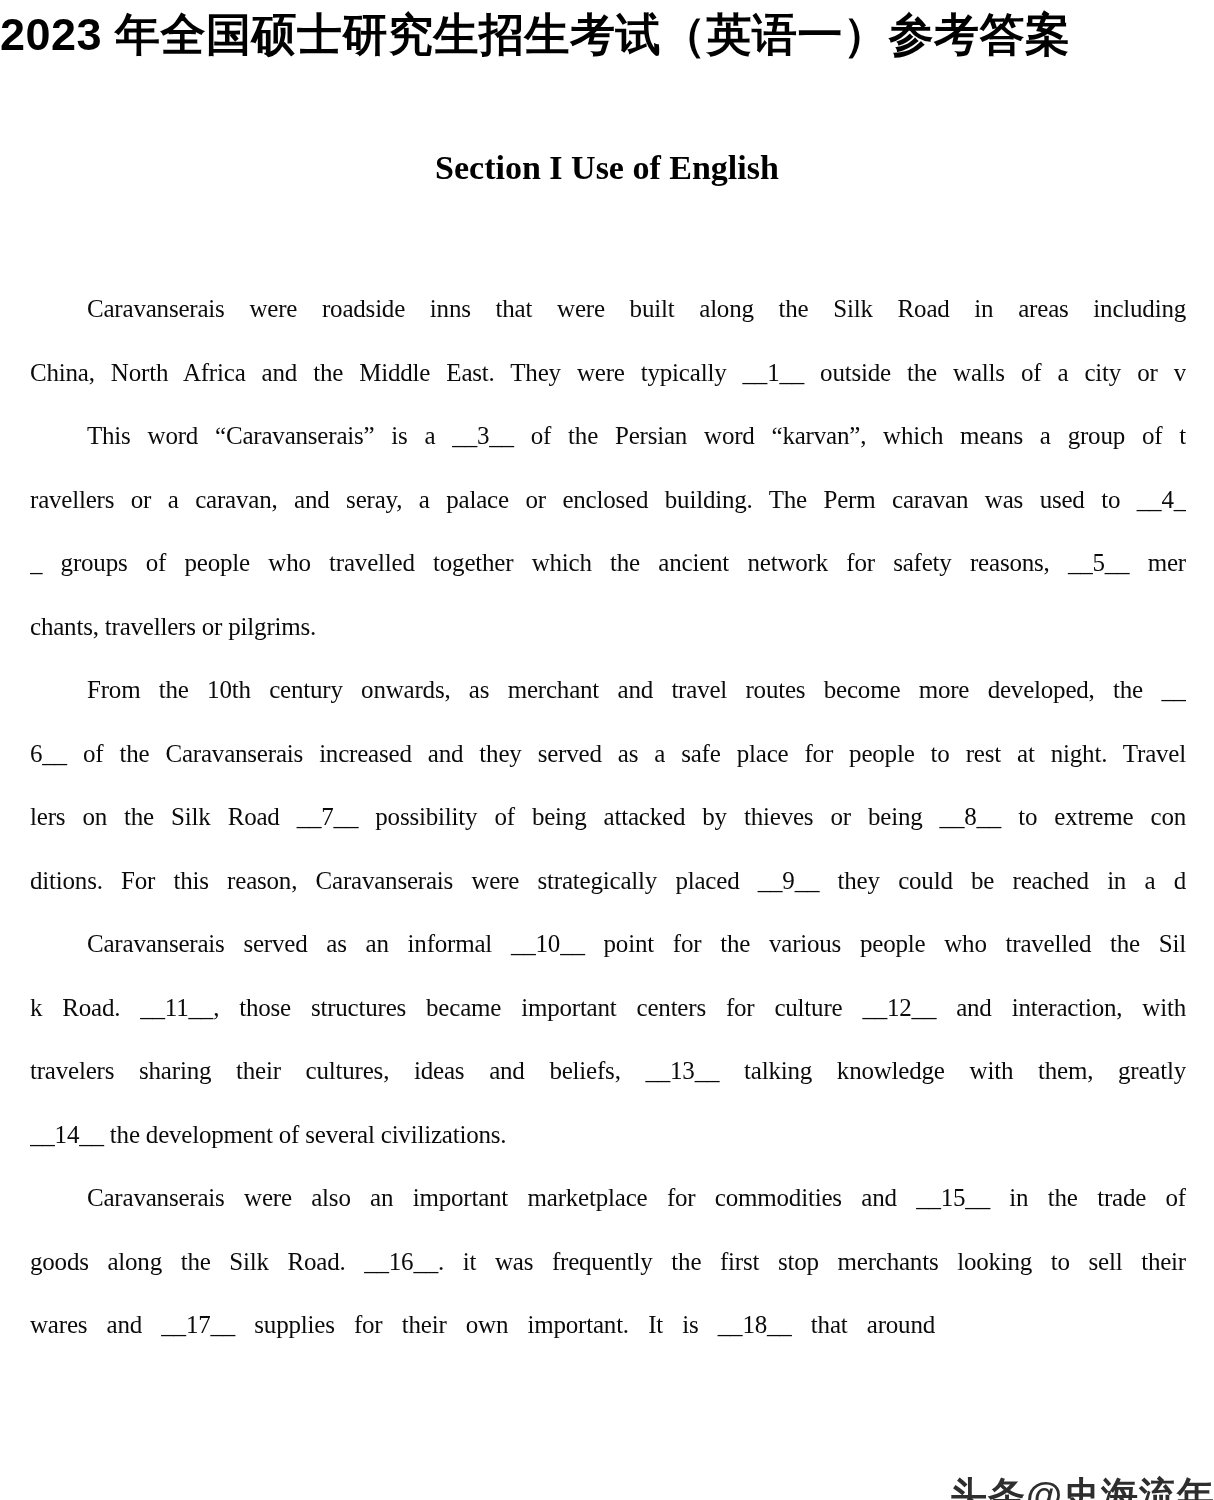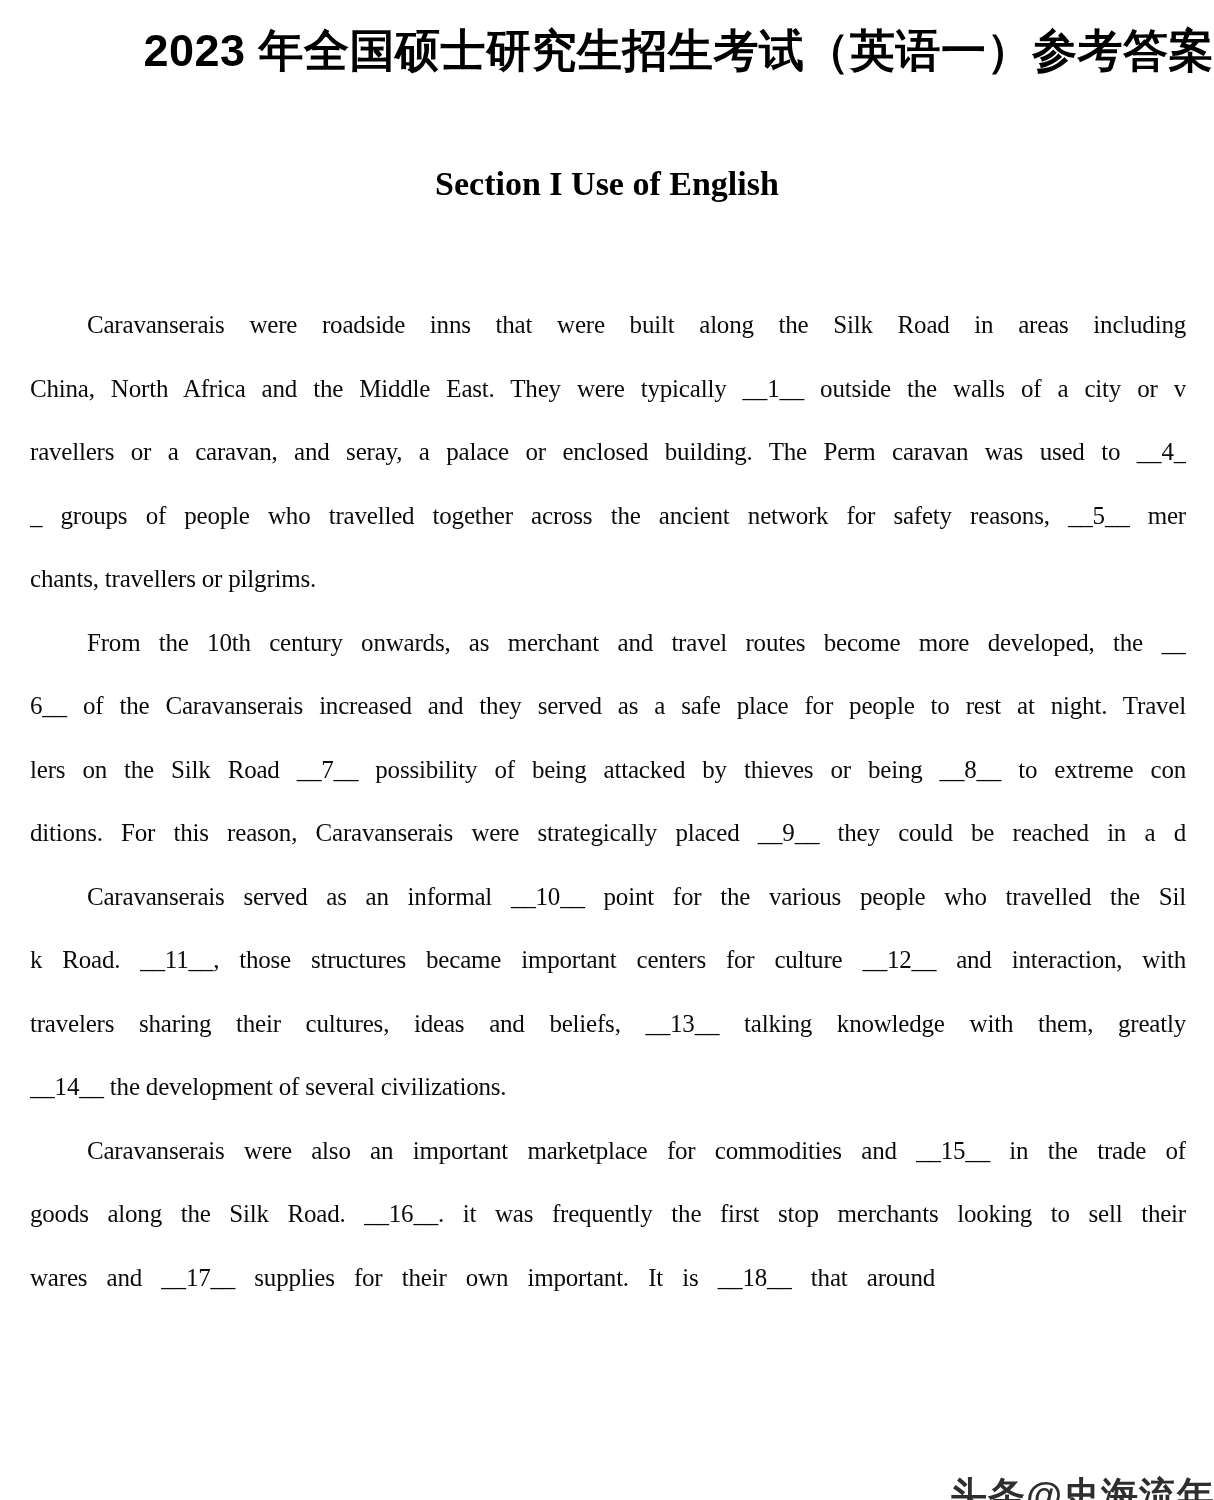--- a/index.html
+++ b/index.html
@@ -11,23 +11,23 @@
   body {
     position: relative;
     font-family: "Liberation Serif", serif;
     color: #0b0b0b;
   }
   .doc-title {
     font-family: "Liberation Sans", sans-serif;
     font-weight: 900;
     font-size: 45px;
     letter-spacing: 0.5px;
-    text-align: right;
+    text-align: left;
     color: #000;
-    padding-top: 21px;
+    padding-top: 5px;
     white-space: nowrap;
   }
   .section-heading {
     font-family: "Liberation Serif", serif;
     font-weight: bold;
     font-size: 34px;
     text-align: center;
     color: #000;
     margin-top: 84px;
   }
@@ -66,22 +66,23 @@
 </head>
 <body>
 
 <h1 class="doc-title">2023 年全国硕士研究生招生考试（英语一）参考答案</h1>
 
 <h2 class="section-heading">Section I Use of English</h2>
 
 <div class="passage">
   <p class="line indent">Caravanserais were roadside inns that were built along the Silk Road in areas including</p>
   <p class="line">China, North Africa and the Middle East. They were typically __1__ outside the walls of a city or v</p>
+  <p class="line indent">This word “Caravanserais” is a __3__ of the Persian word “karvan”, which means a group of t</p>
   <p class="line">ravellers or a caravan, and seray, a palace or enclosed building. The Perm caravan was used to __4_</p>
-  <p class="line">_ groups of people who travelled together across the ancient network for safety reasons, __5__ mer</p>
+  <p class="line">_ groups of people who travelled together which the ancient network for safety reasons, __5__ mer</p>
   <p class="line end">chants, travellers or pilgrims.</p>
   <p class="line indent">From the 10th century onwards, as merchant and travel routes become more developed, the __</p>
   <p class="line">6__ of the Caravanserais increased and they served as a safe place for people to rest at night. Travel</p>
   <p class="line">lers on the Silk Road __7__ possibility of being attacked by thieves or being __8__ to extreme con</p>
   <p class="line">ditions. For this reason, Caravanserais were strategically placed __9__ they could be reached in a d</p>
   <p class="line indent">Caravanserais served as an informal __10__ point for the various people who travelled the Sil</p>
   <p class="line">k Road. __11__, those structures became important centers for culture __12__ and interaction, with</p>
   <p class="line">travelers sharing their cultures, ideas and beliefs, __13__ talking knowledge with them, greatly</p>
   <p class="line end">__14__ the development of several civilizations.</p>
   <p class="line indent">Caravanserais were also an important marketplace for commodities and __15__ in the trade of</p>

